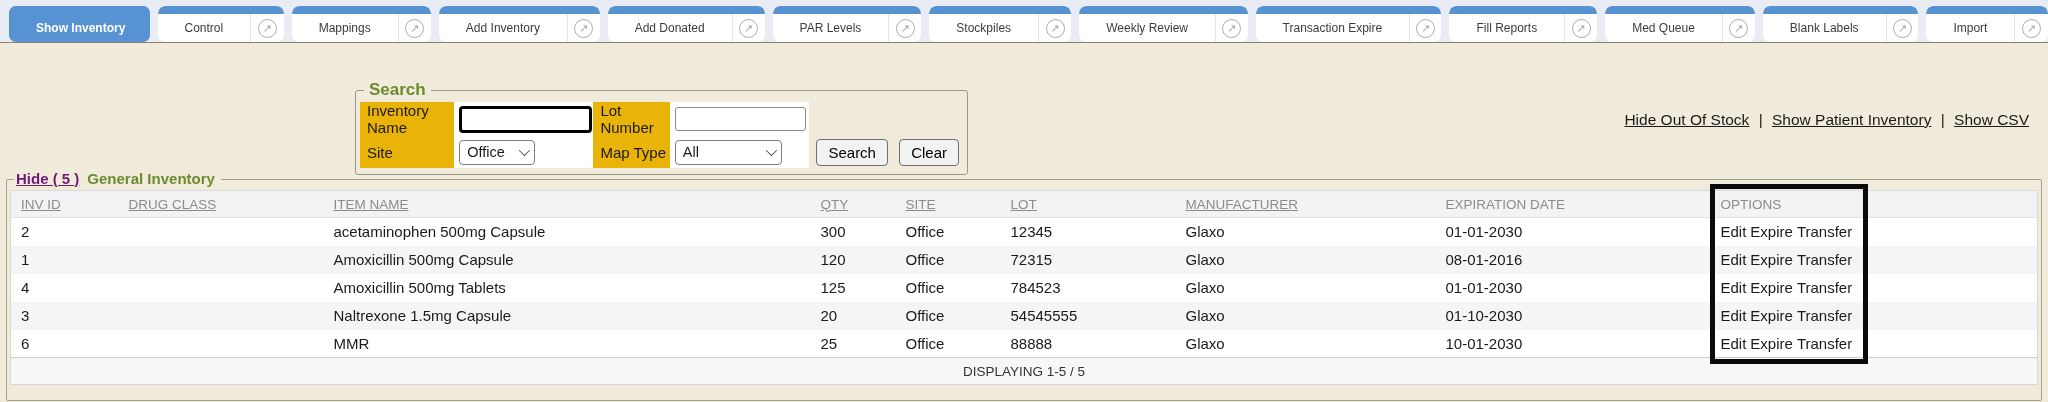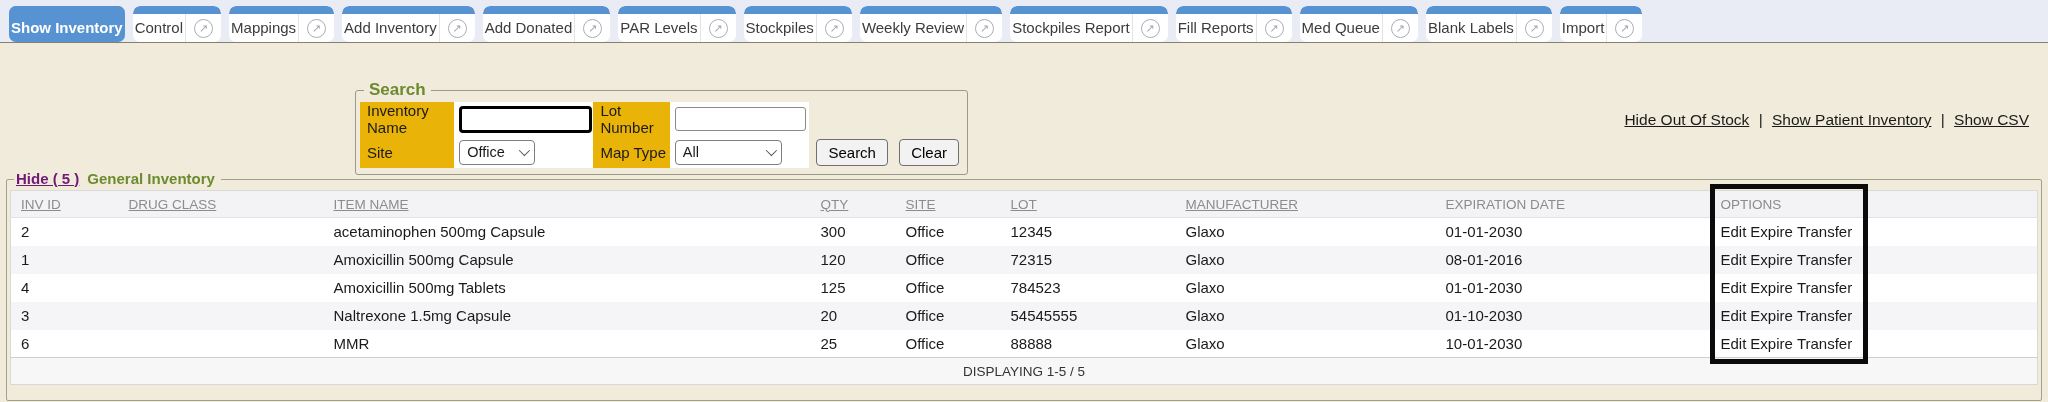--- a/index.html
+++ b/index.html
@@ -33,22 +33,22 @@
   }
   .tab::before {
     content: "";
     position: absolute;
     top: 0; left: 0; right: 0;
     height: 8px;
     background: #5793d2;
     border-radius: 7px 7px 0 0;
   }
   .tab-label {
-    padding: 0 2px;
-    font-size: 15px;
+    padding: 0 27px;
+    font-size: 12px;
     line-height: 28px;
     color: #3c3c3c;
     white-space: nowrap;
   }
   .tab-iconwrap {
     border-left: 1px solid #e3e3ea;
     width: 36px;
     height: 28px;
     display: flex;
     align-items: center;
@@ -274,21 +274,21 @@
         <span class="icon-circle"></span>
       </span>
   </div>
   <div class="tab">
     <span class="tab-label">Weekly Review</span>
     <span class="tab-iconwrap">
         <span class="icon-circle"></span>
       </span>
   </div>
   <div class="tab">
-    <span class="tab-label">Stockpiles Report</span>
+    <span class="tab-label">Transaction Expire</span>
     <span class="tab-iconwrap">
         <span class="icon-circle"></span>
       </span>
   </div>
   <div class="tab">
     <span class="tab-label">Fill Reports</span>
     <span class="tab-iconwrap">
         <span class="icon-circle"></span>
       </span>
   </div>

